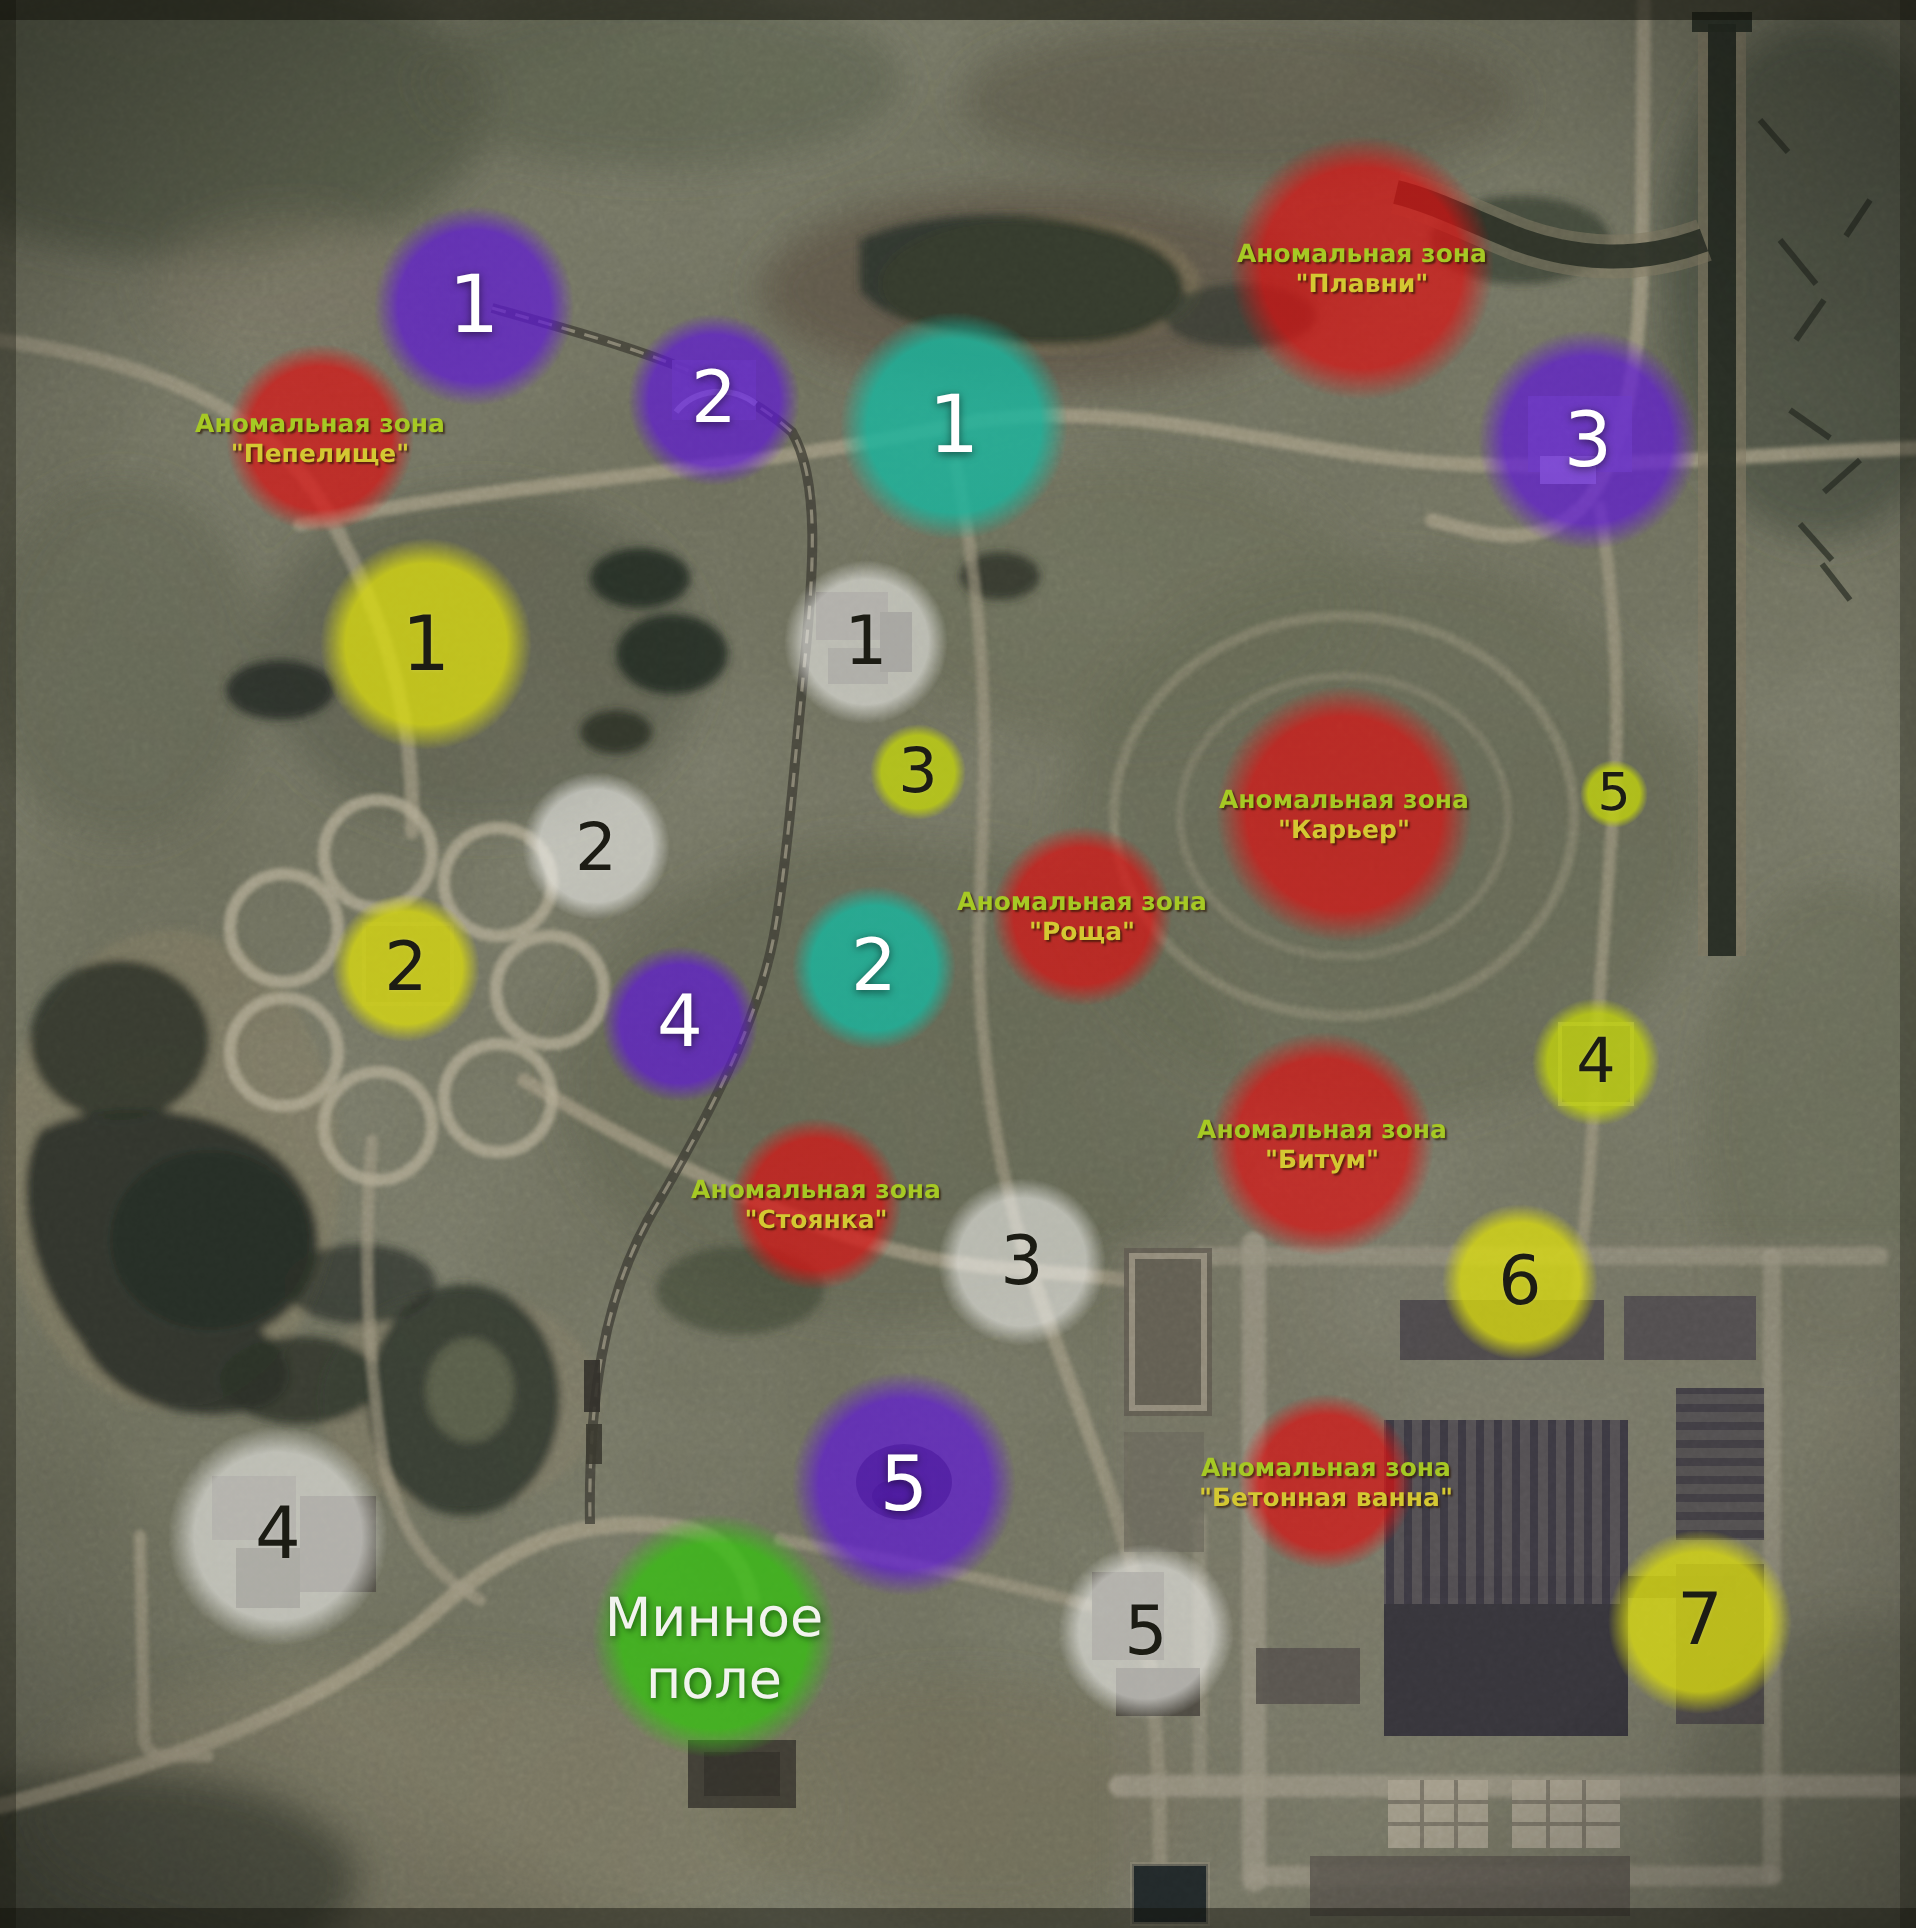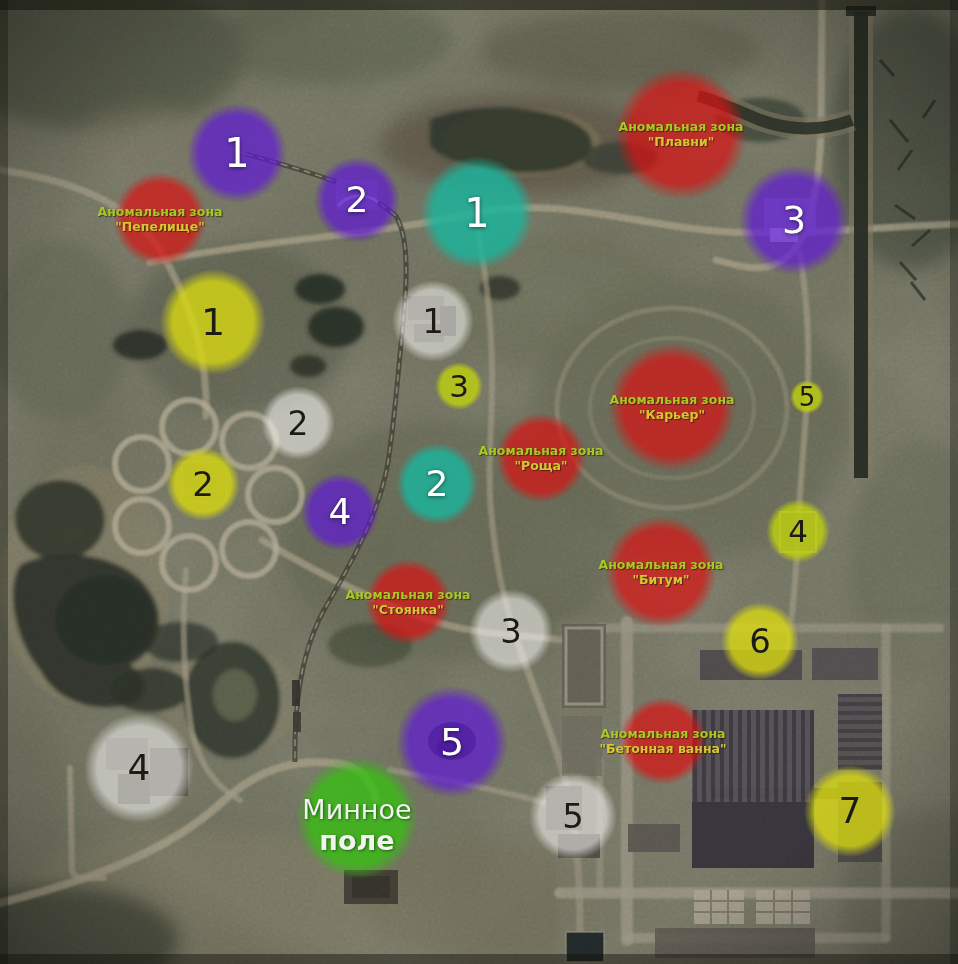--- a/index.html
+++ b/index.html
@@ -299,16 +299,16 @@
       <div class="circle" style="left: 511px; top: 631px; width: 84px; height: 84px; background: radial-gradient(circle closest-side, rgba(248, 248, 246, 0.56) 0%, rgba(248, 248, 246, 0.56) 76%, rgba(248, 248, 246, 0) 100%);">
         <span class="poi-num dark" style="color: rgb(28, 28, 20); font-size: 34px;">3</span>
       </div>
       <div class="circle" style="left: 139px; top: 768px; width: 110px; height: 110px; background: radial-gradient(circle closest-side, rgba(248, 248, 246, 0.56) 0%, rgba(248, 248, 246, 0.56) 76%, rgba(248, 248, 246, 0) 100%);">
         <span class="poi-num dark" style="color: rgb(28, 28, 20); font-size: 36px;">4</span>
       </div>
       <div class="circle" style="left: 573px; top: 816px; width: 88px; height: 88px; background: radial-gradient(circle closest-side, rgba(248, 248, 246, 0.56) 0%, rgba(248, 248, 246, 0.56) 76%, rgba(248, 248, 246, 0) 100%);">
         <span class="poi-num dark" style="color: rgb(28, 28, 20); font-size: 34px;">5</span>
       </div>
       <div class="circle" style="left: 357px; top: 818px; width: 122px; height: 122px; background: radial-gradient(circle closest-side, rgba(57, 190, 20, 0.8) 0%, rgba(57, 190, 20, 0.8) 76%, rgba(57, 190, 20, 0) 100%);">
-        <div class="mine-label" style="font-size: 27px; color: rgb(242, 243, 238); margin-top: 13px;"><span>Минное</span><span style="display: block; font-weight: bold;">поле</span></div>
+        <div class="mine-label" style="font-size: 27px; color: rgb(242, 243, 238); margin-top: 13px;"><span>Минное</span><span style="display: block;">поле</span></div>
       </div>
     </div>
 </div>
 
 </body></html>

